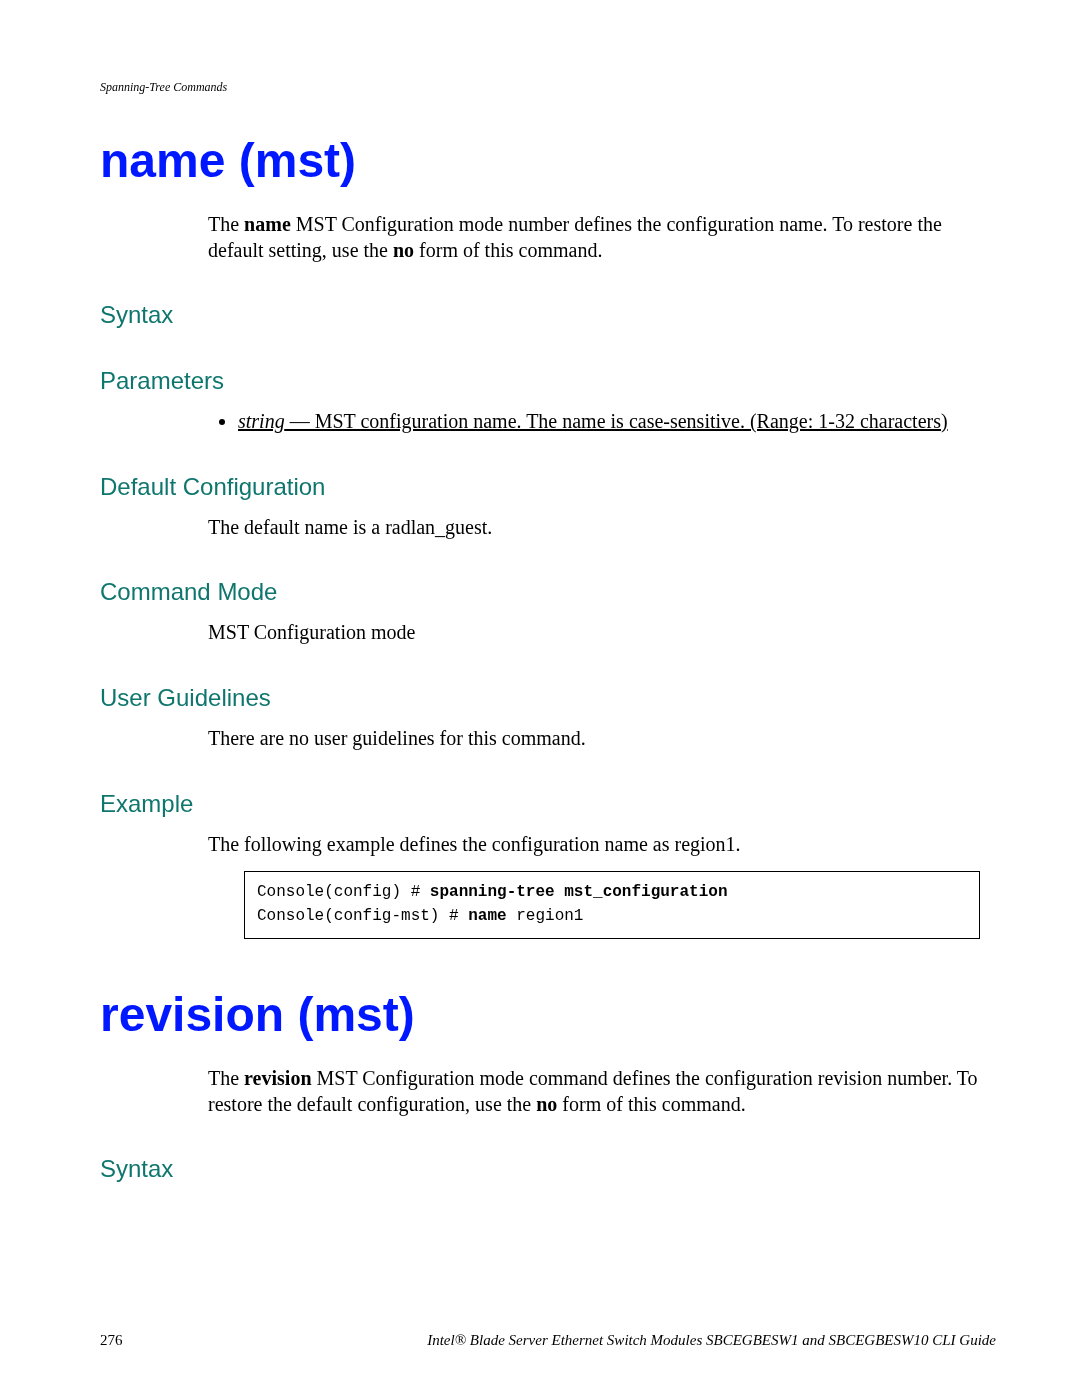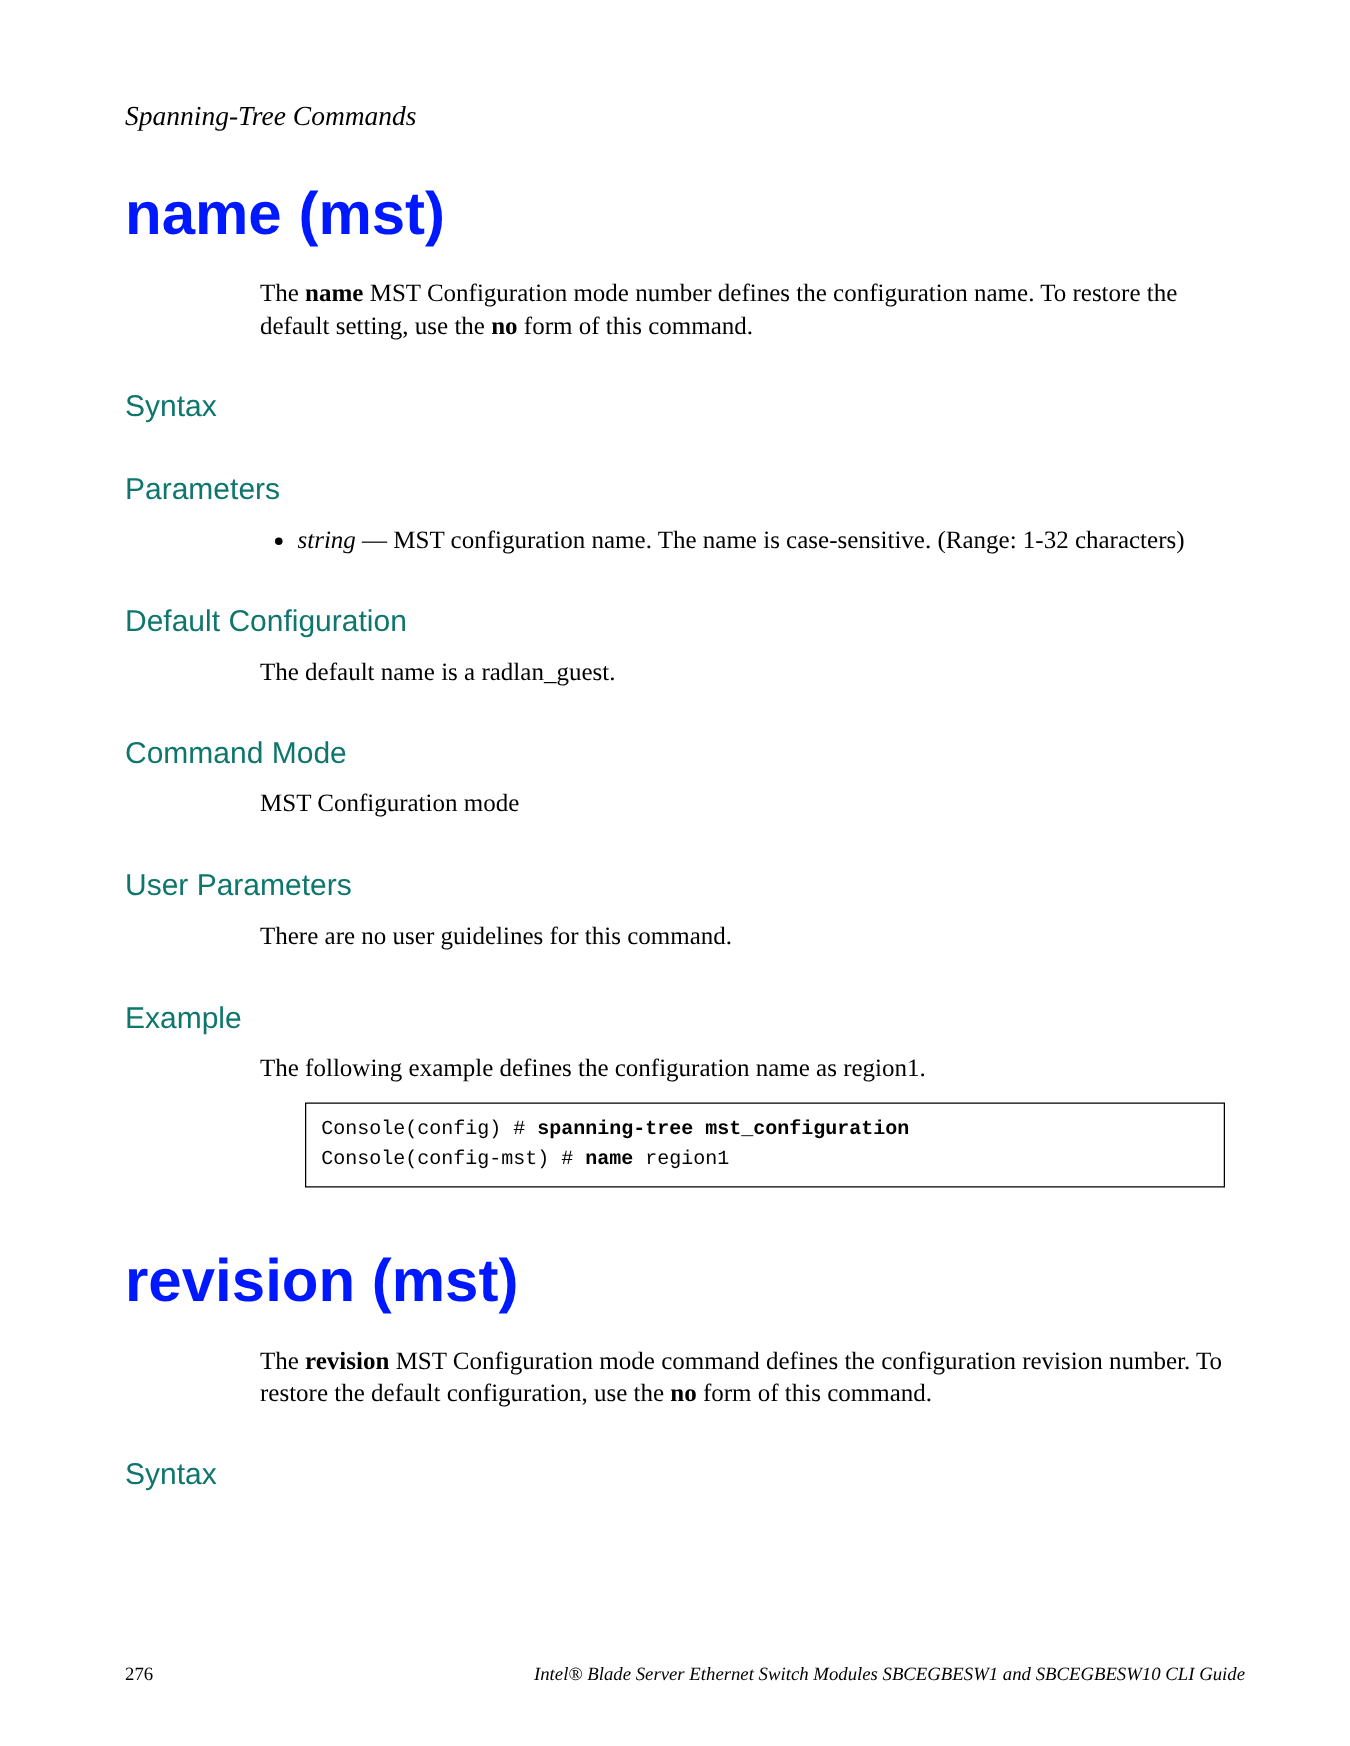--- a/index.html
+++ b/index.html
@@ -13,21 +13,21 @@
     position: relative;
   }
   .page {
     position: absolute;
     top: 0; left: 0; right: 0; bottom: 0;
     padding: 80px 100px 60px 100px;
     box-sizing: border-box;
   }
   .running-head {
     font-style: italic;
-    font-size: 22px;
+    font-size: 12px;
     margin-bottom: 38px;
   }
   h1.cmd {
     font-family: Arial, Helvetica, sans-serif;
     font-weight: 700;
     color: #0018ff;
     font-size: 48px;
     margin: 0 0 24px 0;
   }
   h2.sect {
@@ -41,20 +41,21 @@
     margin-left: 108px;
     font-size: 20px;
     line-height: 1.28;
   }
   .para { margin: 0 0 8px 0; }
   .bold { font-weight: 700; }
   .ital { font-style: italic; }
   ul.params {
     margin: 0 0 4px 0;
     padding-left: 30px;
+    text-decoration: underline;
   }
   ul.params li {
     font-size: 20px;
     line-height: 1.28;
     margin-bottom: 6px;
   }
   .codebox {
     border: 1px solid #000;
     padding: 8px 12px 10px 12px;
     margin-top: 14px;
@@ -108,21 +109,21 @@
   <h2 class="sect">Default Configuration</h2>
   <div class="body-block">
     <p class="para">The default name is a radlan_guest.</p>
   </div>
 
   <h2 class="sect">Command Mode</h2>
   <div class="body-block">
     <p class="para">MST Configuration mode</p>
   </div>
 
-  <h2 class="sect">User Parameters</h2>
+  <h2 class="sect">User Guidelines</h2>
   <div class="body-block">
     <p class="para">There are no user guidelines for this command.</p>
   </div>
 
   <h2 class="sect">Example</h2>
   <div class="body-block">
     <p class="para">The following example defines the configuration name as region1.</p>
     <div class="codebox"><span>Console(config) # </span><span class="cb">spanning-tree mst_configuration</span>
 <span>Console(config-mst) # </span><span class="cb">name </span><span>region1</span></div>
   </div>

